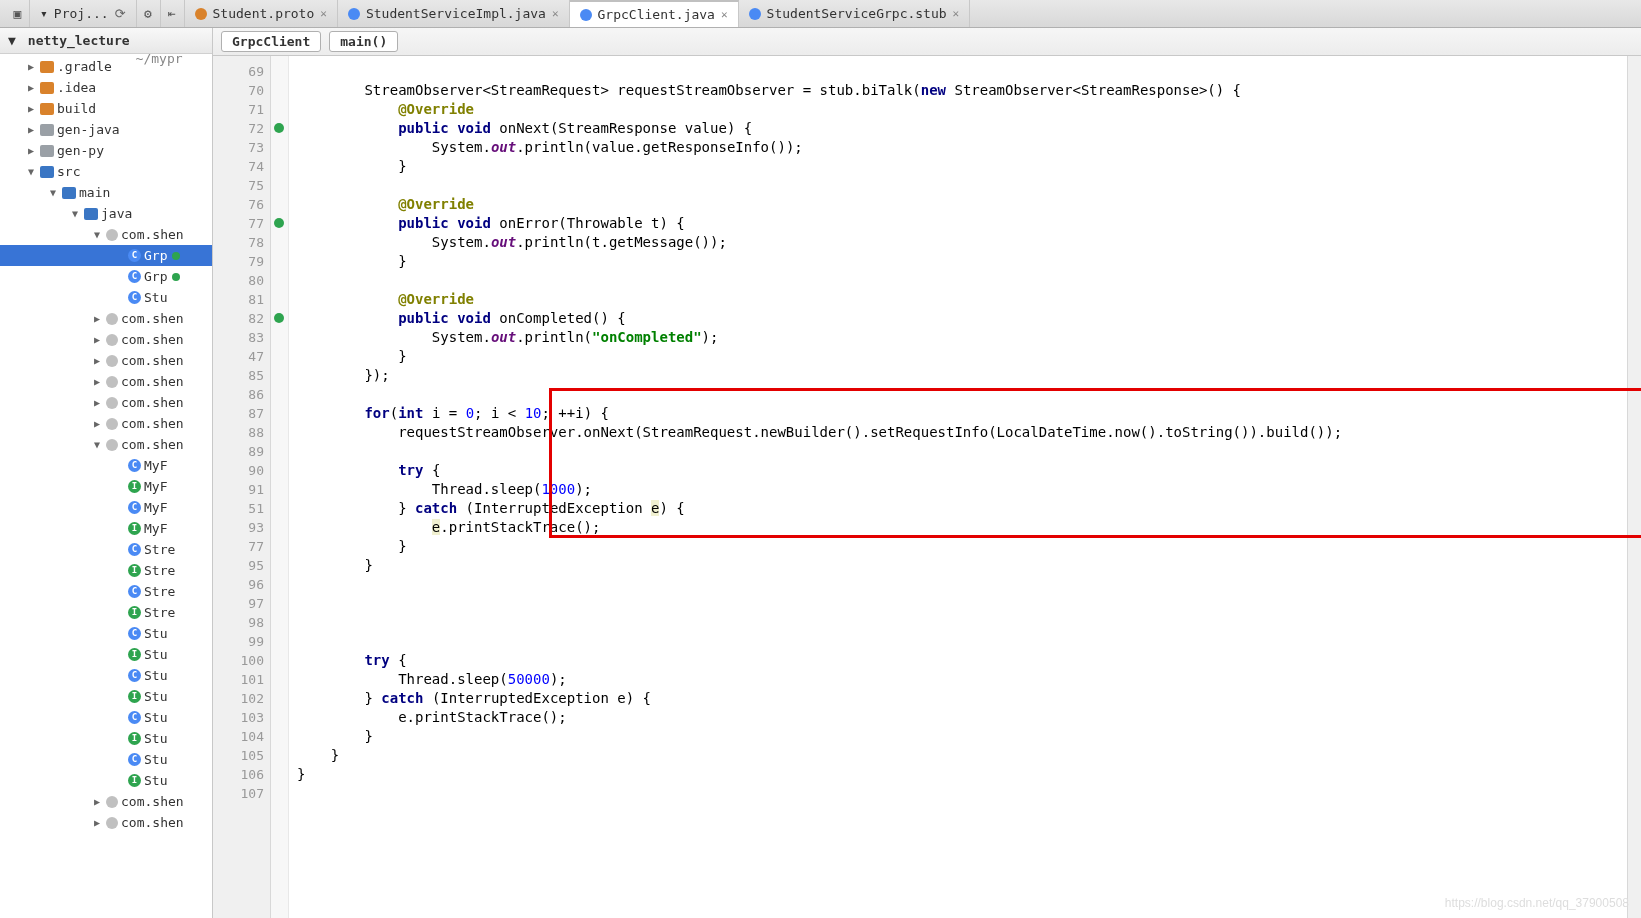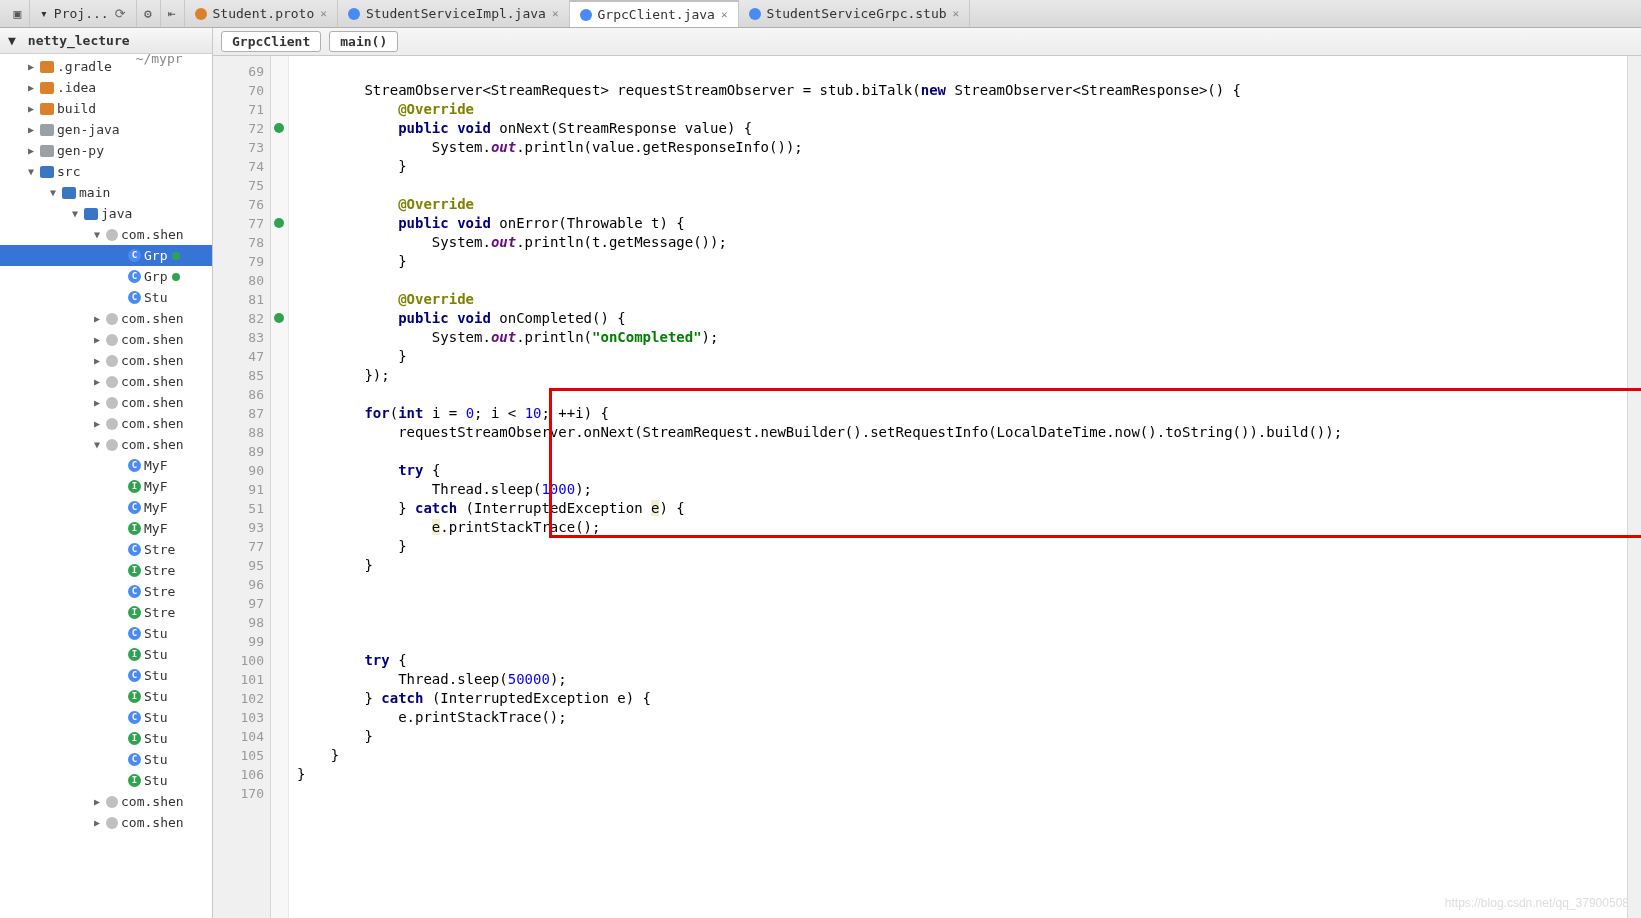--- a/index.html
+++ b/index.html
@@ -367,21 +367,21 @@
           <div class="ln">97</div>
           <div class="ln">98</div>
           <div class="ln">99</div>
           <div class="ln">100</div>
           <div class="ln">101</div>
           <div class="ln">102</div>
           <div class="ln">103</div>
           <div class="ln">104</div>
           <div class="ln">105</div>
           <div class="ln">106</div>
-          <div class="ln">170</div>
+          <div class="ln">107</div>
         </div>
       <div class="fold-bar"></div>
       <div class="code">
 <span class="cline"><span>        StreamObserver&lt;StreamRequest&gt; requestStreamObserver = stub.biTalk(</span><span class="kw">new</span><span> StreamObserver&lt;StreamResponse&gt;() {</span></span>
 <span class="cline"><span class="ann">            @Override</span></span>
 <span class="cline"><span>            </span><span class="kw">public void</span><span> onNext(StreamResponse value) {</span></span>
 <span class="cline"><span>                System.</span><span class="fld">out</span><span>.println(value.getResponseInfo());</span></span>
 <span class="cline"><span>            }</span></span>
 <span class="cline"><span></span></span>
 <span class="cline"><span class="ann">            @Override</span></span>

